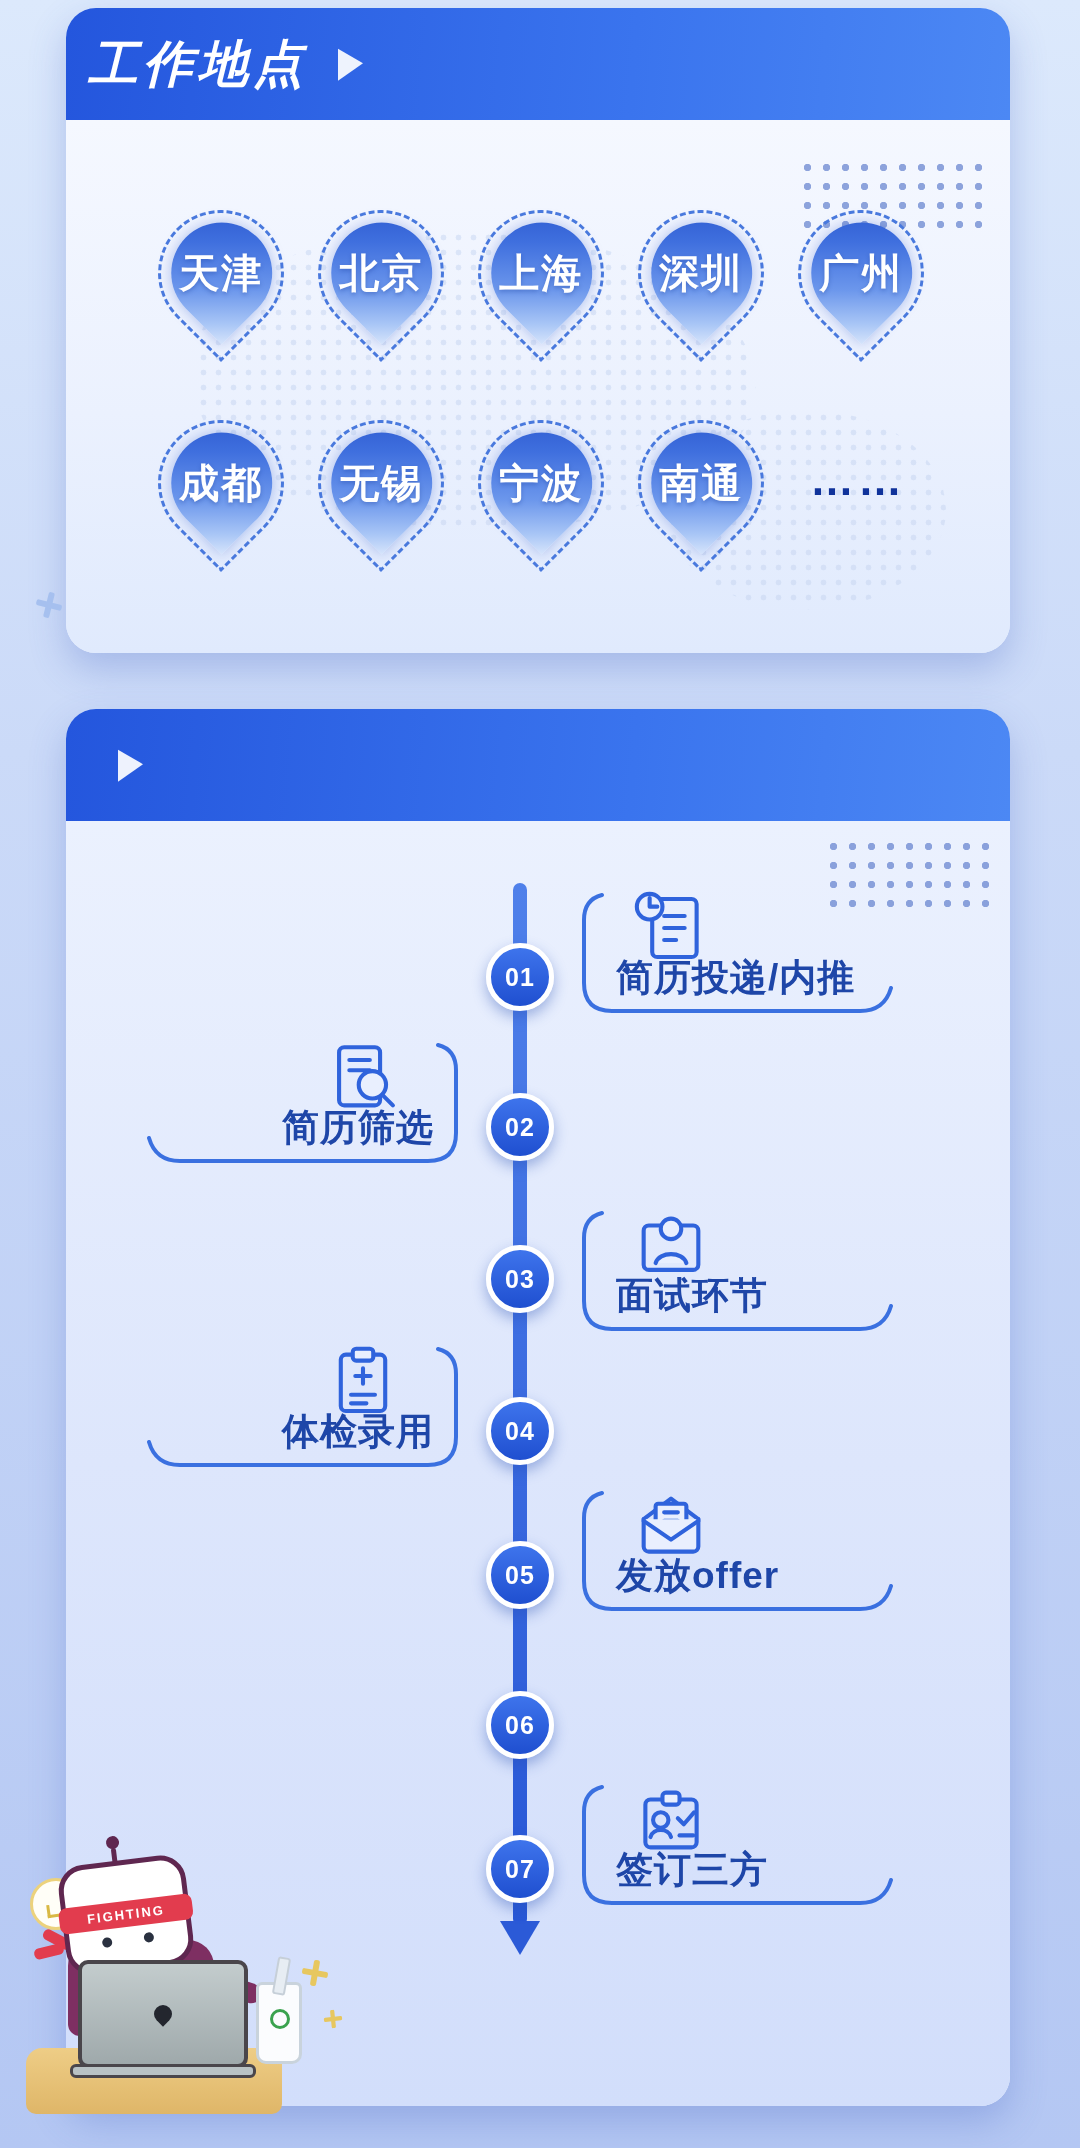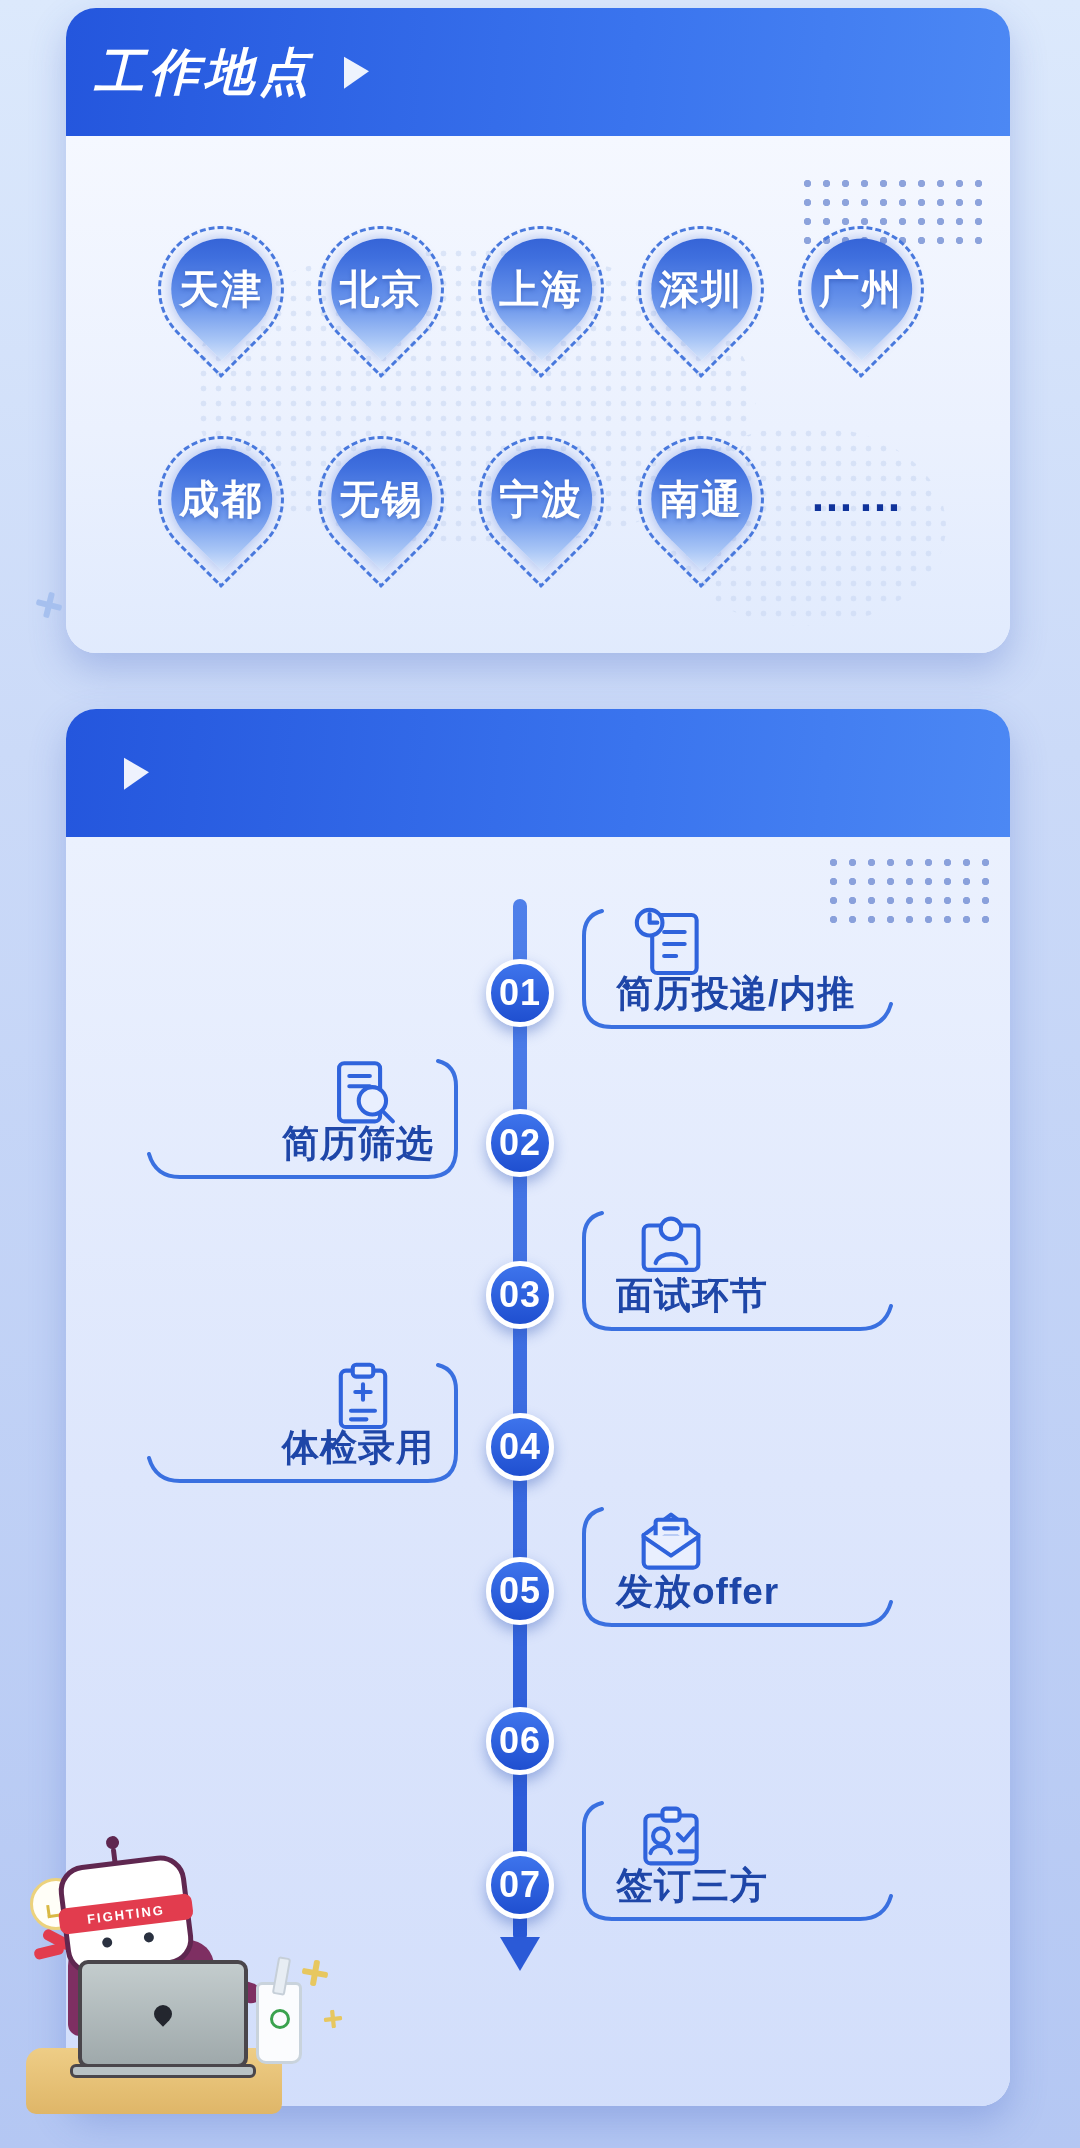--- a/index.html
+++ b/index.html
@@ -8,21 +8,21 @@
     background:linear-gradient(180deg,#dce9fc 0%,#cbdaf8 35%,#b4c7f3 100%);
     font-family:"Liberation Sans","DejaVu Sans",sans-serif;
   }
 
   
   .card { position:absolute; left:66px; width:944px; border-radius:30px; overflow:hidden;
           box-shadow:0 16px 36px rgba(72,104,194,.30); background:#eef3fe; }
   .card-locations { top:8px;  height:645px; }
   .card-process   { top:709px; height:1397px; }
 
-  .card-header { height:128px; display:flex; align-items:center; padding-left:28px;
+  .card-header { height:112px; display:flex; align-items:center; padding-left:22px;
     background:linear-gradient(95deg,#2456dd 0%,#3a74ee 60%,#4c88f4 100%); }
   .card-title { margin:0; font-size:50px; font-weight:bold; font-style:italic;
     color:#ffffff; letter-spacing:5px; }
   .title-arrow { margin-left:30px; width:0; height:0;
     border-top:16px solid transparent; border-bottom:16px solid transparent;
     border-left:25px solid rgba(255,255,255,.92); transform:skewY(-4deg); }
 
   .card-body { position:relative; }
   .body-locations { height:457px; padding-top:76px; box-sizing:content-box;
     background:linear-gradient(180deg,#f5f8ff 0%,#ebf1fe 55%,#e0eafd 100%); }
@@ -68,35 +68,35 @@
   
   .timeline-line { position:absolute; left:447px; top:62px; width:14px; height:1043px;
     border-radius:8px; background:linear-gradient(180deg,#4f80ea 0%,#2857d6 100%); }
   .timeline-arrow { position:absolute; left:434px; top:1100px; width:0; height:0;
     border-left:20px solid transparent; border-right:20px solid transparent;
     border-top:34px solid #2b5ad7; }
 
   .step { position:absolute; width:330px; height:132px; }
   .step-right { left:506px; }
   .step-left  { left:72px; }
-  .pos-1 { top:66px;text-align:right; }  .pos-2 { top:216px; } .pos-3 { top:368px;text-align:center; } .pos-4 { top:520px; }
+  .pos-1 { top:66px;text-align:right; }  .pos-2 { top:216px; } .pos-3 { top:384px;text-align:center; } .pos-4 { top:520px; }
   .pos-5 { top:664px; } .pos-6 { top:814px; } .pos-7 { top:958px; }
 
   .bubble-outline { position:absolute; left:0; top:0; }
   .step-icon { position:absolute; top:0; width:82px; height:82px; }
   .step-right .step-icon { left:58px; }
   .step-left  .step-icon { right:64px; }
   .step-label { position:absolute; bottom:16px; font-size:37px; font-weight:bold;
     color:#1e46a8; letter-spacing:1px; white-space:nowrap; }
   .step-right .step-label { left:44px; }
   .step-left  .step-label { right:34px; }
 
   .step-num { position:absolute; left:420px; width:58px; height:58px; border-radius:50%;
     border:5px solid #ffffff; background:linear-gradient(180deg,#3e74ec,#1f4fd0);
-    color:#ffffff; font-size:36px; font-weight:bold; letter-spacing:1px;
+    color:#ffffff; font-size:25px; font-weight:bold; letter-spacing:1px;
     display:flex; align-items:center; justify-content:center;
     box-shadow:0 6px 14px rgba(40,80,180,.4); z-index:2; }
   .num-1 { top:122px; } .num-2 { top:272px; } .num-3 { top:424px; } .num-4 { top:576px; }
   .num-5 { top:720px; } .num-6 { top:870px; } .num-7 { top:1014px; }
 
   
   .mascot { position:absolute; left:22px; top:1848px; width:340px; height:300px; z-index:6; }
   .bulb { position:absolute; left:8px; top:30px; width:46px; height:46px; border-radius:50%;
     background:#fffef7; border:3px solid #ecd27c; z-index:1; }
   .bulb-mark { position:absolute; left:14px; bottom:10px; width:15px; height:10px;

